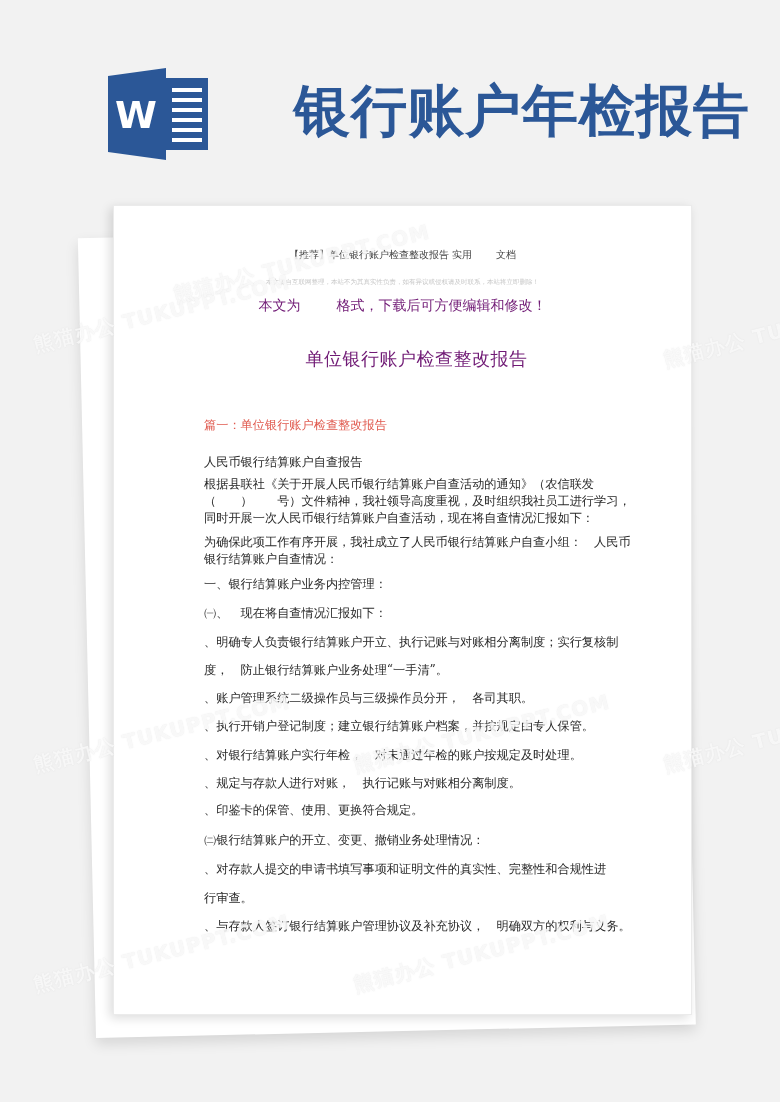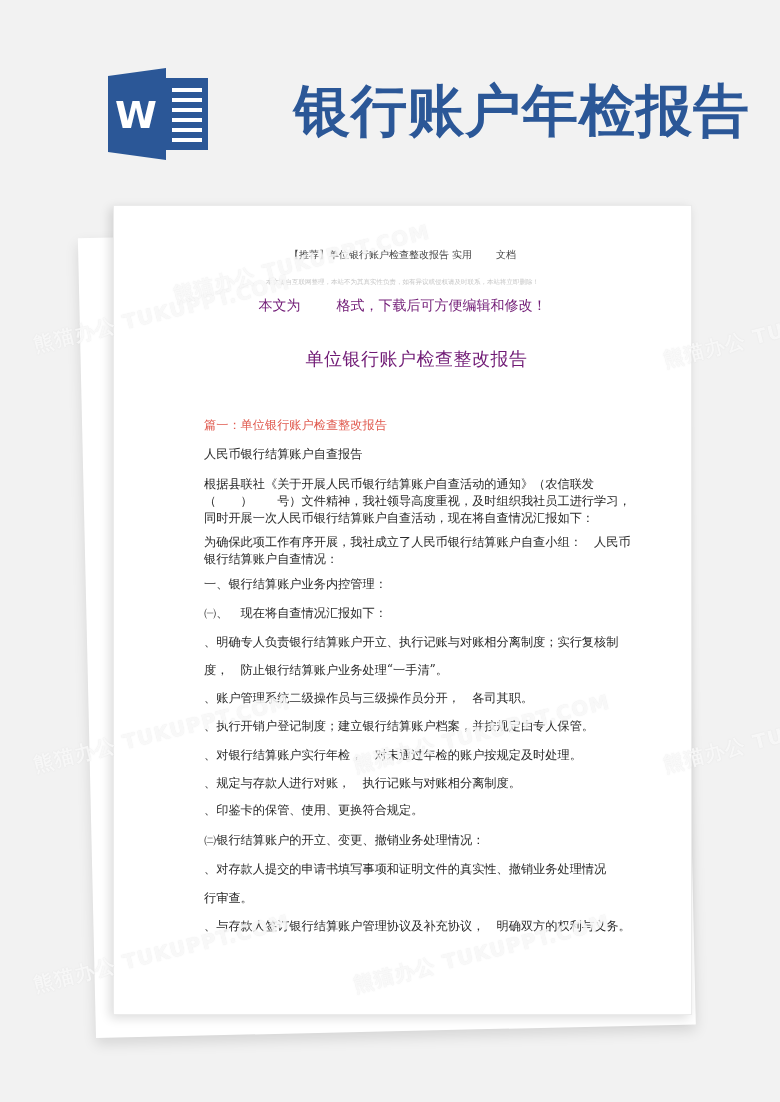--- a/index.html
+++ b/index.html
@@ -79,37 +79,37 @@
   <div class="doc-header">
     <span>【推荐】单位银行账户检查整改报告 实用</span><span class="gap"></span><span>文档</span>
   </div>
   <div class="disclaimer">本文源自互联网整理，本站不为其真实性负责，如有异议或侵权请及时联系，本站将立即删除！</div>
   <div class="notice">
     <span>本文为</span><span class="gap"></span><span>格式，下载后可方便编辑和修改！</span>
   </div>
   <div class="doc-title">单位银行账户检查整改报告</div>
 
   <div class="body-line red" style="top:211px">篇一：单位银行账户检查整改报告</div>
-  <div class="body-line" style="top:240px">人民币银行结算账户自查报告</div>
+  <div class="body-line" style="top:248px">人民币银行结算账户自查报告</div>
   <div class="body-line" style="top:270px">根据县联社《关于开展人民币银行结算账户自查活动的通知》（农信联发</div>
   <div class="body-line" style="top:287px">（　　）　　号）文件精神，我社领导高度重视，及时组织我社员工进行学习，</div>
   <div class="body-line" style="top:304px">同时开展一次人民币银行结算账户自查活动，现在将自查情况汇报如下：</div>
   <div class="body-line" style="top:328px">为确保此项工作有序开展，我社成立了人民币银行结算账户自查小组：　人民币</div>
   <div class="body-line" style="top:345px">银行结算账户自查情况：</div>
   <div class="body-line" style="top:370px">一、银行结算账户业务内控管理：</div>
   <div class="body-line" style="top:399px">㈠、　现在将自查情况汇报如下：</div>
   <div class="body-line" style="top:428px">、明确专人负责银行结算账户开立、执行记账与对账相分离制度；实行复核制</div>
   <div class="body-line" style="top:456px">度，　防止银行结算账户业务处理“一手清”。</div>
   <div class="body-line" style="top:484px">、账户管理系统二级操作员与三级操作员分开，　各司其职。</div>
   <div class="body-line" style="top:512px">、执行开销户登记制度；建立银行结算账户档案，并按规定由专人保管。</div>
   <div class="body-line" style="top:541px">、对银行结算账户实行年检，　对未通过年检的账户按规定及时处理。</div>
   <div class="body-line" style="top:569px">、规定与存款人进行对账，　执行记账与对账相分离制度。</div>
   <div class="body-line" style="top:596px">、印鉴卡的保管、使用、更换符合规定。</div>
   <div class="body-line" style="top:626px">㈡银行结算账户的开立、变更、撤销业务处理情况：</div>
-  <div class="body-line" style="top:655px">、对存款人提交的申请书填写事项和证明文件的真实性、撤销业务处理情况</div>
+  <div class="body-line" style="top:655px">、对存款人提交的申请书填写事项和证明文件的真实性、完整性和合规性进</div>
   <div class="body-line" style="top:684px">行审查。</div>
   <div class="body-line" style="top:712px">、与存款人签订银行结算账户管理协议及补充协议，　明确双方的权利与义务。</div>
 </div>
 
 <div class="watermark" style="left:30px;top:300px">熊猫办公 TUKUPPT.COM</div>
 <div class="watermark" style="left:660px;top:315px">熊猫办公 TUKUPPT.COM</div>
 <div class="watermark" style="left:170px;top:250px">熊猫办公 TUKUPPT.COM</div>
 <div class="watermark" style="left:350px;top:720px">熊猫办公 TUKUPPT.COM</div>
 <div class="watermark" style="left:30px;top:720px">熊猫办公 TUKUPPT.COM</div>
 <div class="watermark" style="left:660px;top:720px">熊猫办公 TUKUPPT.COM</div>

